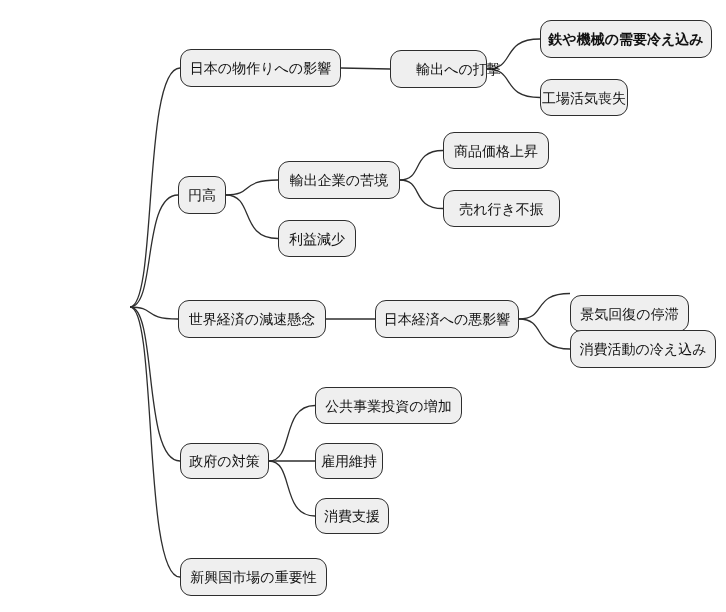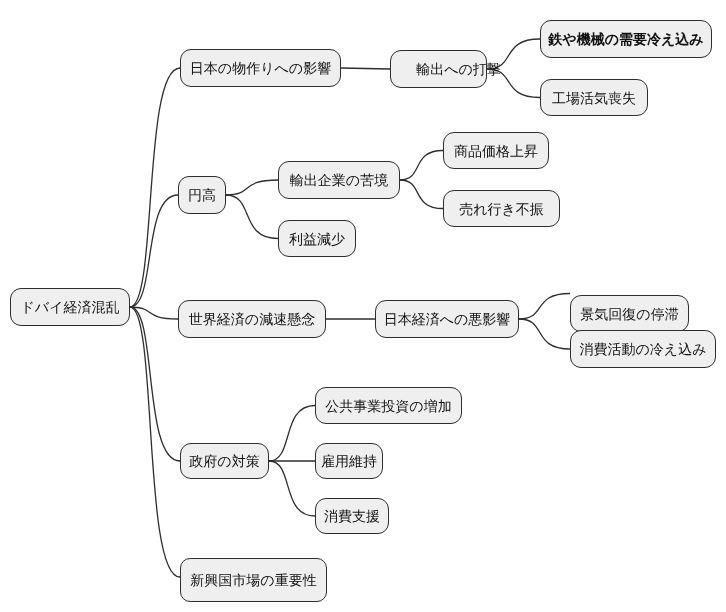--- a/index.html
+++ b/index.html
@@ -56,37 +56,36 @@
       <path d="M 400 180 C 423.65 180, 410.75 150.5, 443 150.5" fill="none" stroke="#2e2e2e" stroke-width="1.3"></path>
       <path d="M 400 180 C 423.65 180, 410.75 208.5, 443 208.5" fill="none" stroke="#2e2e2e" stroke-width="1.3"></path>
       <path d="M 326 319 L 375 319" fill="none" stroke="#2e2e2e" stroke-width="1.3"></path>
       <path d="M 519 319 C 547.05 319, 531.75 293.5, 570 293.5" fill="none" stroke="#2e2e2e" stroke-width="1.3"></path>
       <path d="M 519 319 C 547.05 319, 531.75 349, 570 349" fill="none" stroke="#2e2e2e" stroke-width="1.3"></path>
       <path d="M 269 461 C 294.3 461, 280.5 405.5, 315 405.5" fill="none" stroke="#2e2e2e" stroke-width="1.3"></path>
       <path d="M 269 461 L 315 461" fill="none" stroke="#2e2e2e" stroke-width="1.3"></path>
       <path d="M 269 461 C 294.3 461, 280.5 516, 315 516" fill="none" stroke="#2e2e2e" stroke-width="1.3"></path>
     </svg>
 
-  <div class="node" style="left: 10px; top: 288px; width: 120px; height: 38px;">ドバイ経済混乱</div>
 
   <div class="node" style="left: 180px; top: 49px; width: 161px; height: 38px;">日本の物作りへの影響</div>
   <div class="node" style="left: 390px; top: 50px; width: 97px; height: 38px; padding-left: 40px;">輸出への打撃</div>
   <div class="node" style="left: 540px; top: 20px; width: 172px; height: 38px; font-weight: bold;">鉄や機械の需要冷え込み</div>
-  <div class="node" style="left: 540px; top: 79px; width: 108px; height: 37px;">工場活気喪失</div>
+  <div class="node" style="left: 540px; top: 79px; width: 88px; height: 37px;">工場活気喪失</div>
 
   <div class="node" style="left: 178px; top: 176px; width: 48px; height: 38px;">円高</div>
   <div class="node" style="left: 278px; top: 161px; width: 122px; height: 38px;">輸出企業の苦境</div>
   <div class="node" style="left: 443px; top: 132px; width: 106px; height: 37px;">商品価格上昇</div>
   <div class="node" style="left: 443px; top: 190px; width: 117px; height: 37px;">売れ行き不振</div>
   <div class="node" style="left: 278px; top: 220px; width: 78px; height: 37px;">利益減少</div>
 
   <div class="node" style="left: 178px; top: 300px; width: 148px; height: 38px;">世界経済の減速懸念</div>
   <div class="node" style="left: 375px; top: 300px; width: 144px; height: 38px;">日本経済への悪影響</div>
   <div class="node" style="left: 570px; top: 275px; width: 119px; height: 37px; margin-top: 20px;">景気回復の停滞</div>
   <div class="node" style="left: 570px; top: 330px; width: 146px; height: 38px;">消費活動の冷え込み</div>
 
   <div class="node" style="left: 180px; top: 443px; width: 89px; height: 36px;">政府の対策</div>
   <div class="node" style="left: 315px; top: 387px; width: 147px; height: 37px;">公共事業投資の増加</div>
   <div class="node" style="left: 315px; top: 443px; width: 68px; height: 36px;">雇用維持</div>
   <div class="node" style="left: 315px; top: 498px; width: 74px; height: 36px;">消費支援</div>
 
-  <div class="node" style="left: 180px; top: 558px; width: 147px; height: 44px; border-radius: 10px;">新興国市場の重要性</div>
+  <div class="node" style="left: 180px; top: 558px; width: 147px; height: 38px;">新興国市場の重要性</div>
 </div>
 
 </body></html>

